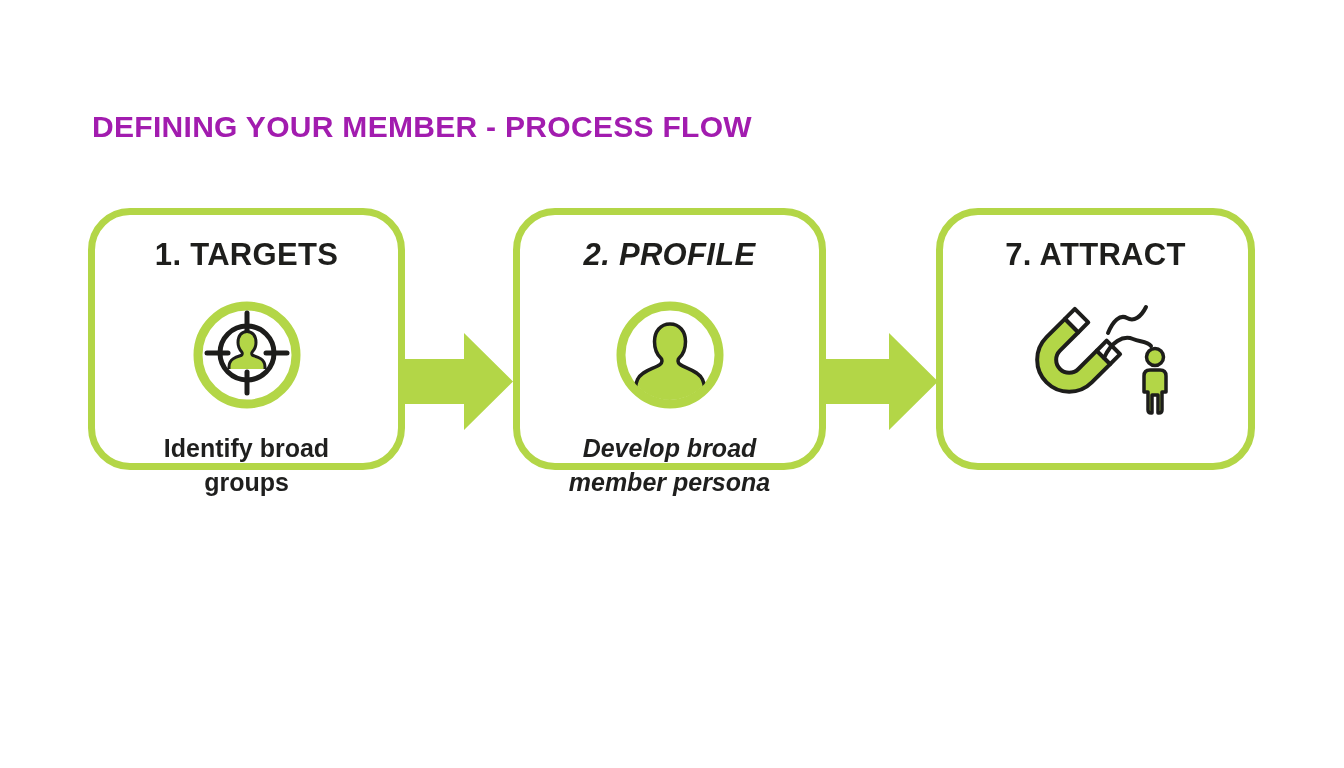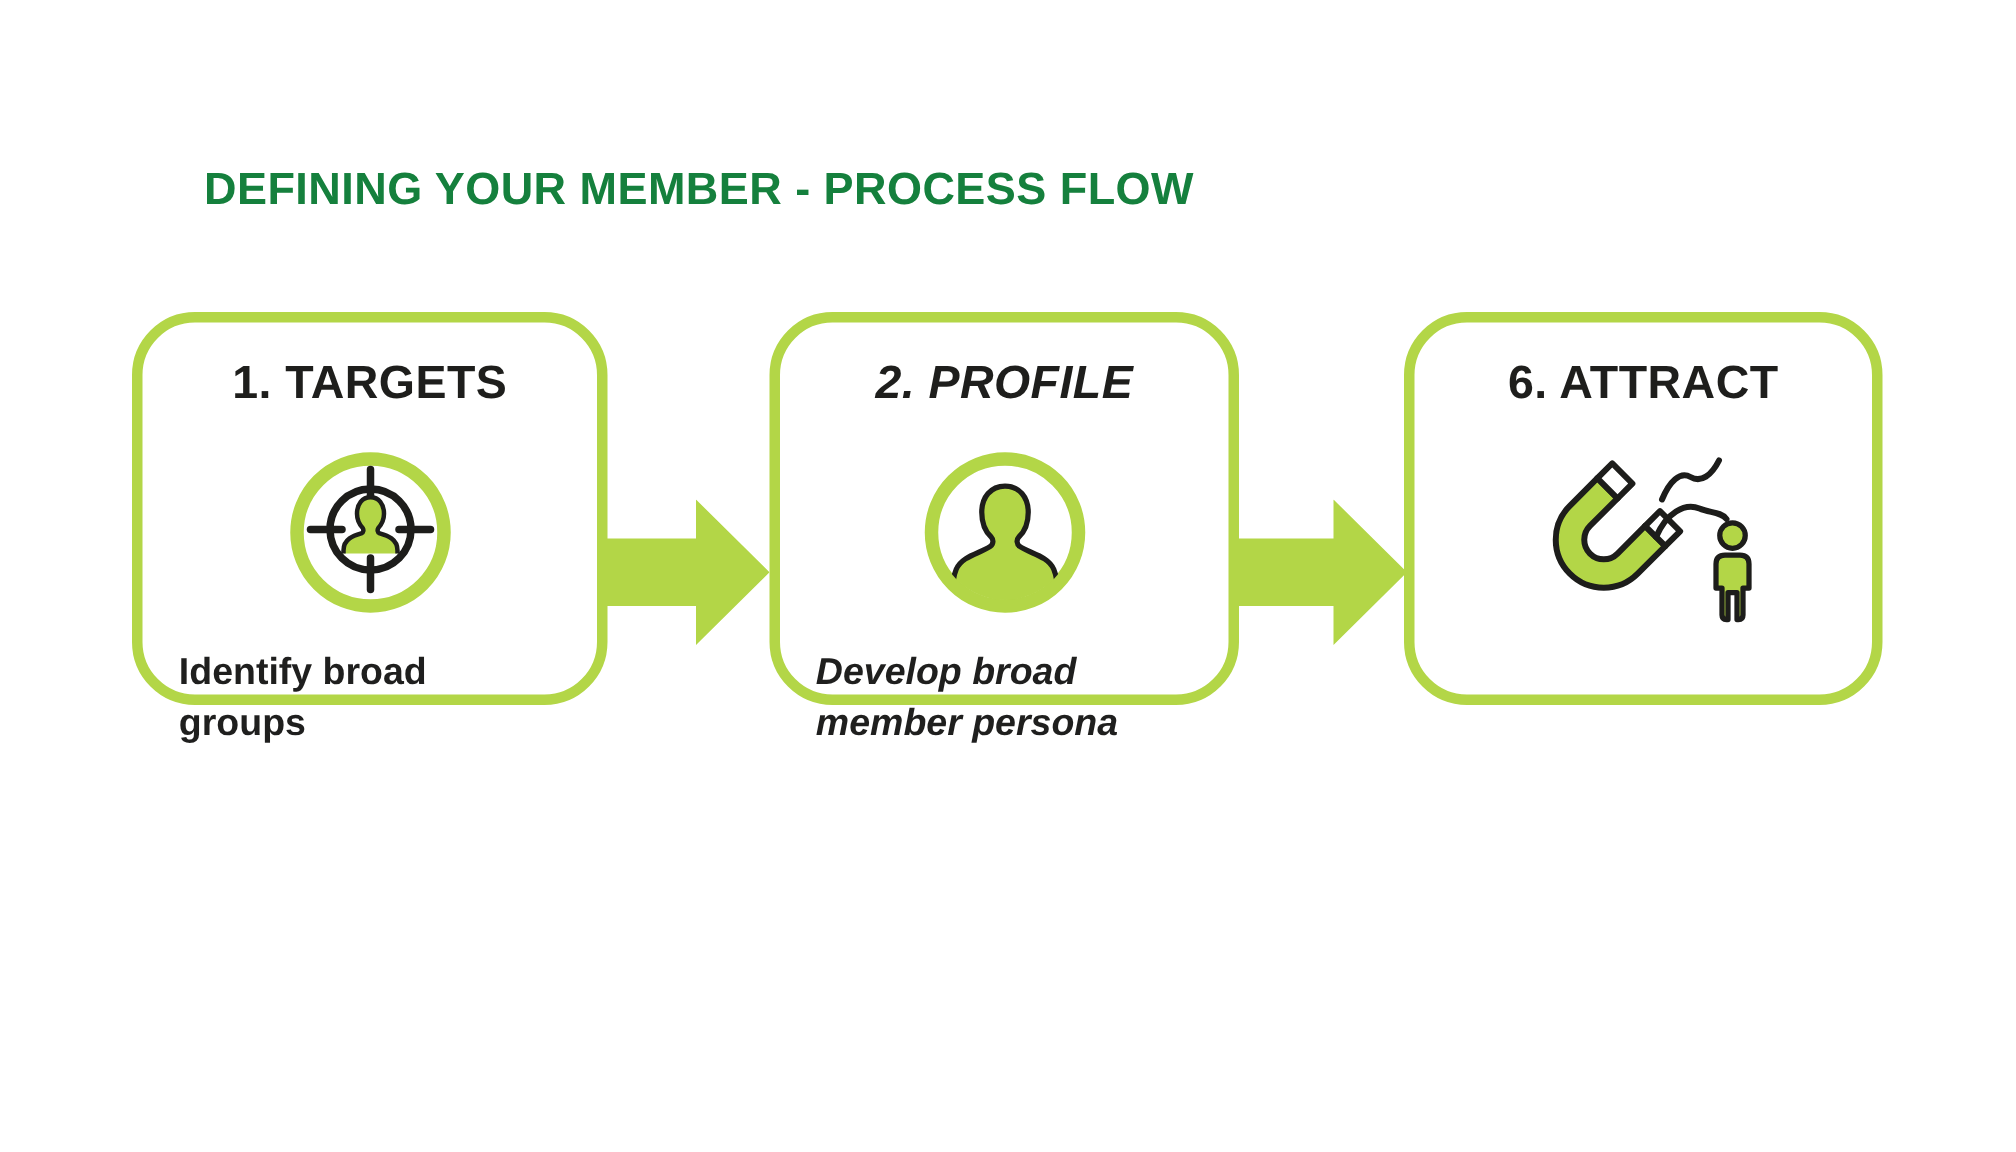--- a/index.html
+++ b/index.html
@@ -15,23 +15,22 @@
     background: #ffffff;
     overflow: hidden;
   }
   .page-title {
     position: absolute;
     left: 92px;
     top: 90px;
     font-size: 30px;
     font-weight: bold;
     letter-spacing: 0.3px;
-    color: #15803d;
+    color: #a21caf;
     white-space: nowrap;
-    margin-left: 44px;
   }
   .step-card {
     position: absolute;
     top: 208px;
     height: 262px;
     border: 7px solid #b3d647;
     border-radius: 42px;
     background: #ffffff;
     box-sizing: border-box;
   }
@@ -60,20 +59,21 @@
   .step-icon.wide {
     top: 76px;
     width: 172px;
     height: 132px;
   }
   .step-desc {
     position: absolute;
     top: 216px;
     left: 8%;
     width: 84%;
+    text-align: center;
     font-size: 25px;
     font-weight: bold;
     line-height: 34px;
     color: #1f1f1e;
   }
   .flow-arrow {
     position: absolute;
     top: 333px;
     width: 112px;
     height: 97px;
@@ -144,21 +144,21 @@
     <div class="step-desc">Develop broad member persona</div>
   </div>
 
   <div class="flow-arrow a2">
     <svg viewBox="0 0 112 97" width="112" height="97">
       <polygon points="0,26 63,26 63,0 112,48.5 63,97 63,71 0,71" fill="#b3d647"></polygon>
     </svg>
   </div>
 
   <div class="step-card s3">
-    <div class="step-title">6. ATTRACT</div>
+    <div class="step-title">7. ATTRACT</div>
     <div class="step-icon wide">
       <svg viewBox="0 0 172 132" width="172" height="132">
 
         <g transform="translate(62,66) rotate(45)">
           <path d="M -32,-22 L -32,4 A 32 32 0 0 0 32 4 L 32,-22
                    L 13,-22 L 13,4 A 13 13 0 0 1 -13 4 L -13,-22 Z" fill="#b3d647" stroke="#1d1d1b" stroke-width="4" stroke-linejoin="round"></path>
           <rect x="-32" y="-36" width="19" height="14" fill="#ffffff" stroke="#1d1d1b" stroke-width="4" stroke-linejoin="round"></rect>
           <rect x="13" y="-36" width="19" height="14" fill="#ffffff" stroke="#1d1d1b" stroke-width="4" stroke-linejoin="round"></rect>
         </g>
 

